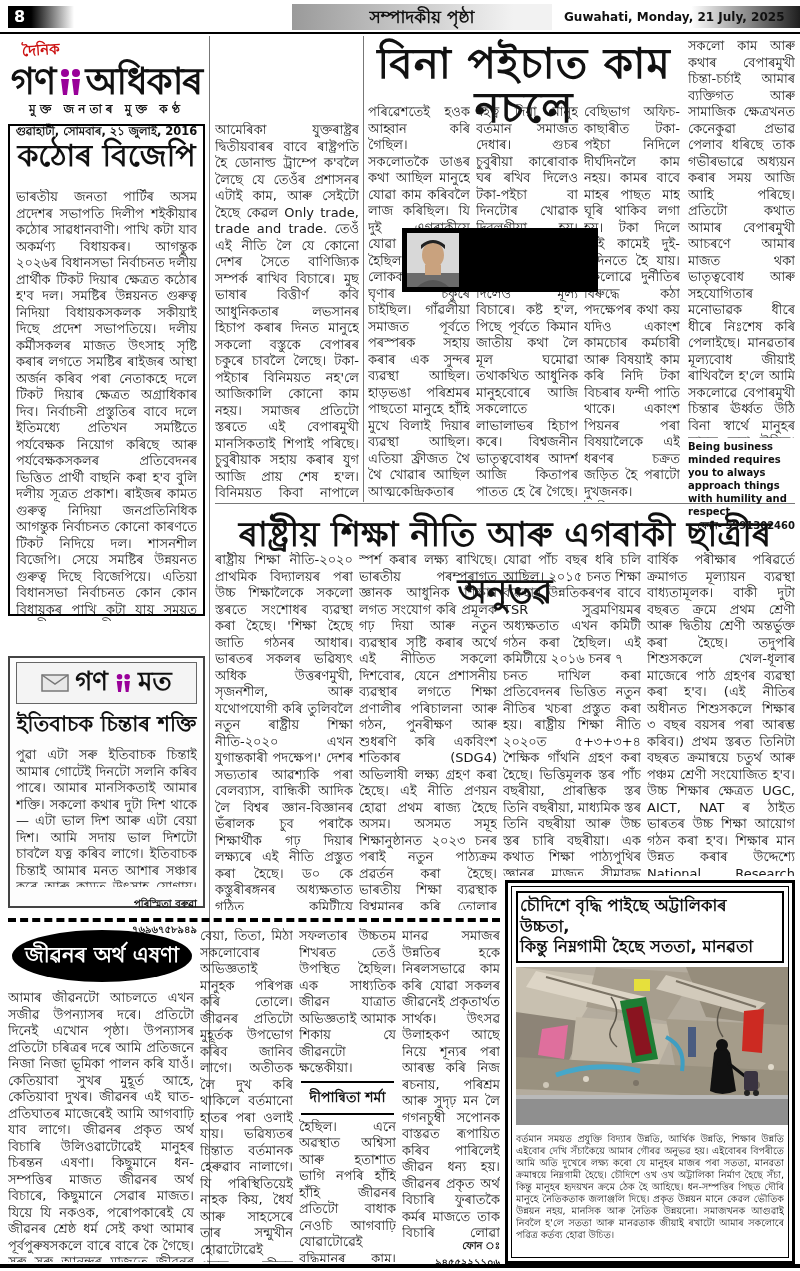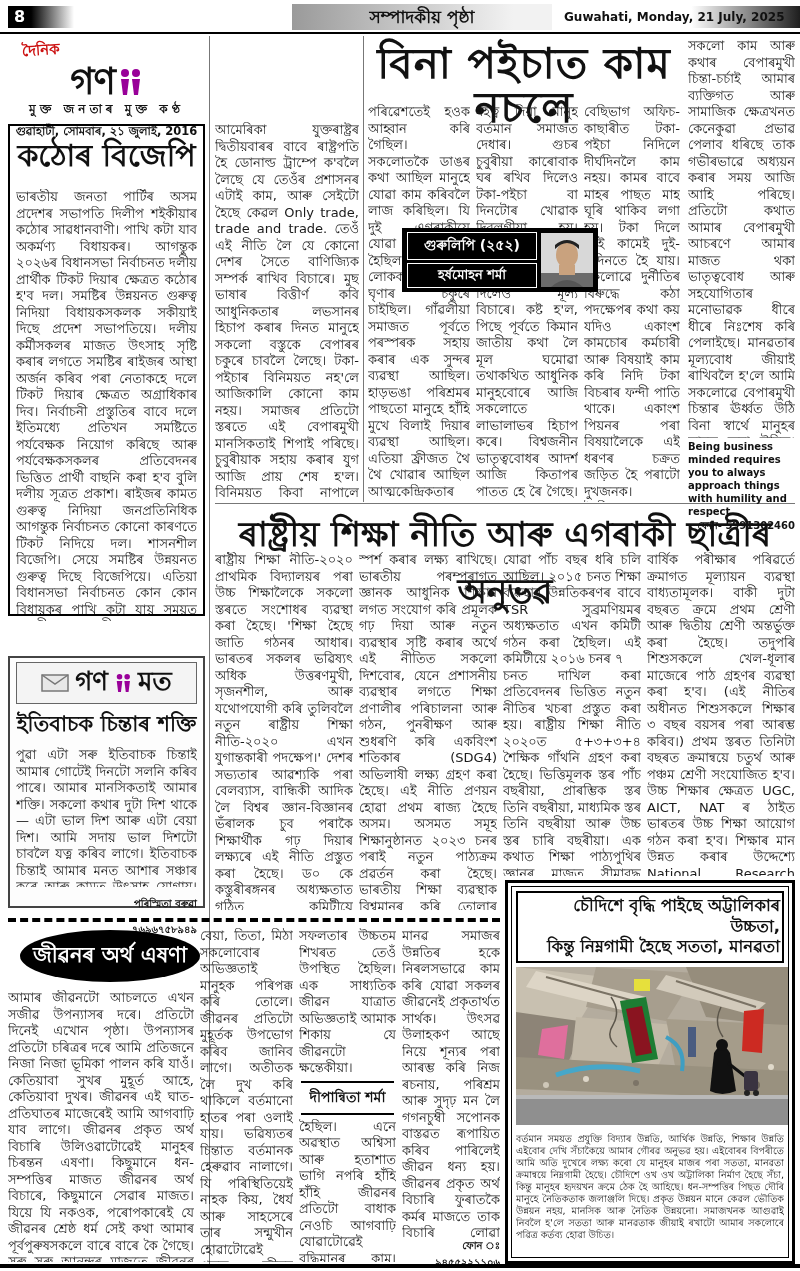--- a/index.html
+++ b/index.html
@@ -40,21 +40,21 @@
   .eduhead{font-weight:bold;font-size:34px;text-align:center;}
   .bylinebox{border-top:2px solid #000;border-bottom:2px solid #000;font-weight:bold;font-size:14px;
              text-align:center;padding:3px 2px;margin:4px 8px;}
   
   .oval{background:#000;color:#fff;border-radius:50%;font-weight:bold;font-size:21px;
         display:flex;align-items:center;justify-content:center;}
   .dashed-top{border-top:4px dashed #000;}
   
   .photobox{left:505px;top:880px;width:290px;height:384px;border:3px solid #000;box-sizing:border-box;padding:3px;}
   .photobox-inner{border:1px solid #000;height:100%;box-sizing:border-box;padding:4px;}
-  .photohead{border:2px solid #000;font-weight:bold;font-size:16.5px;text-align:right;line-height:1.25;padding:3px 2px;}
+  .photohead{border:2px solid #000;font-weight:bold;font-size:16.5px;text-align:left;line-height:1.25;padding:3px 2px;}
   .botbar{left:0;top:1264px;width:800px;height:4px;background:#000;}
   .phone-right{font-weight:bold;font-size:10px;text-align:right;}
 </style>
 </head>
 <body>
 
 <div class="page">
 
   <div class="abs pgnum">8</div>
   <div class="abs secbar">সম্পাদকীয় পৃষ্ঠা</div>
@@ -68,20 +68,21 @@
     <div style="display:flex;align-items:center;justify-content:center;gap:2px;">
       <span class="mh-title">গণ</span>
       <span style="display:inline-block;width:26px;height:30px;">
         <svg width="26" height="30" viewBox="0 0 26 30">
           <circle cx="8" cy="6" r="4" fill="#990099"></circle>
           <circle cx="19" cy="6" r="4" fill="#990099"></circle>
           <path d="M4 12 L12 12 L10 28 L6 28 Z" fill="#990099"></path>
           <path d="M15 12 L23 12 L21 28 L17 28 Z" fill="#990099"></path>
         </svg>
       </span>
+      <span class="mh-title">অধিকাৰ</span>
     </div>
     <div class="mh-tag">মুক্ত জনতাৰ মুক্ত কণ্ঠ</div>
     <div class="mh-date" style="margin-top:3px;">গুৱাহাটী, সোমবাৰ, ২১ জুলাই, 2016</div>
   </div>
 
   <div class="abs edbox">
     <div class="edhead">কঠোৰ বিজেপি</div>
     <div class="jtext" style="height:432px;">ভাৰতীয় জনতা পাৰ্টিৰ অসম প্ৰদেশৰ সভাপতি দিলীপ শইকীয়াৰ কঠোৰ সাৱধানবাণী। পাখি কটা যাব অকৰ্মণ্য বিধায়কৰ। আগন্তুক ২০২৬ৰ বিধানসভা নিৰ্বাচনত দলীয় প্ৰাৰ্থীক টিকট দিয়াৰ ক্ষেত্ৰত কঠোৰ হ'ব দল। সমষ্টিৰ উন্নয়নত গুৰুত্ব নিদিয়া বিধায়কসকলক সকীয়াই দিছে প্ৰদেশ সভাপতিয়ে। দলীয় কৰ্মীসকলৰ মাজত উৎসাহ সৃষ্টি কৰাৰ লগতে সমষ্টিৰ ৰাইজৰ আস্থা অৰ্জন কৰিব পৰা নেতাকহে দলে টিকট দিয়াৰ ক্ষেত্ৰত অগ্ৰাধিকাৰ দিব। নিৰ্বাচনী প্ৰস্তুতিৰ বাবে দলে ইতিমধ্যে প্ৰতিখন সমষ্টিতে পৰ্যবেক্ষক নিয়োগ কৰিছে আৰু পৰ্যবেক্ষকসকলৰ প্ৰতিবেদনৰ ভিত্তিত প্ৰাৰ্থী বাছনি কৰা হ'ব বুলি দলীয় সূত্ৰত প্ৰকাশ। ৰাইজৰ কামত গুৰুত্ব নিদিয়া জনপ্ৰতিনিধিক আগন্তুক নিৰ্বাচনত কোনো কাৰণতে টিকট নিদিয়ে দল। শাসনশীল বিজেপি। সেয়ে সমষ্টিৰ উন্নয়নত গুৰুত্ব দিছে বিজেপিয়ে। এতিয়া বিধানসভা নিৰ্বাচনত কোন কোন বিধায়কৰ পাখি কটা যায় সময়ত লক্ষণীয় হ'ব। দলীয় নেতৃত্বৰ এনে কঠোৰ সকীয়নিৰ পাছত নিজ নিজ সমষ্টিলৈ ঢাপলি মেলিছে বহু বিধায়কে। অকল বিধায়কেই নহয়, ইমানদিনে গুইৰহি সময় কটোৱা কেইবাজনো মন্ত্ৰীৰ থৰকাছুটি হেৰুওৱাৰ উপক্ৰম ঘটিছে। সময়ত দলে নিয়েই নকৰক কিয়, সময়ে সময়ে এনে ধমক খালে জনপ্ৰতিনিধিয়ে ৰাইজৰ কাম কৰিবলৈ বাধ্য হ'ব।</div>
   </div>
 
@@ -97,24 +98,20 @@
   <div class="abs jtext" style="left:476px;top:104px;width:102px;height:398px;">মহত্ব দিয়া মানুহ বৰ্তমান সমাজত দেধাৰ। গুচৰ চুবুৰীয়া কাৰোবাক ঘৰ ৰখিব দিলেও টকা-পইচা বা দিনটোৰ খোৱাক দিবলগীয়া হয়। গৰুটো বা ছাগলীটো গধূলি গোহালিত বান্ধি দিলেও মূল্য বিচাৰে। কষ্ট হ'ল, পিছে পূৰ্বতে কিমান জাতীয় কথা লৈ মূল ঘমোৱা তথাকথিত আধুনিক মানুহবোৰে আজি সকলোতে লাভালাভৰ হিচাপ কৰে। বিশ্বজনীন ভাতৃত্ববোধৰ আদৰ্শ আজি কিতাপৰ পাতত হে ৰৈ গৈছে। মানুহে মানুহৰ বাবে বুলি গোৱা গীতৰ কথাখিনি বাস্তৱত বিচাৰি পোৱা টান হৈছে।</div>
   <div class="abs jtext" style="left:584px;top:104px;width:96px;height:398px;">বেছিভাগ অফিচ-কাছাৰীত টকা-পইচা নিদিলে দীৰ্ঘদিনলৈ কাম নহয়। কামৰ বাবে মাহৰ পাছত মাহ ঘূৰি থাকিব লগা হয়। টকা দিলে সেই কামেই দুই-এদিনতে হৈ যায়। চকলোৱে দুৰ্নীতিৰ বিৰুদ্ধে কঠা পদক্ষেপৰ কথা কয় যদিও একাংশ কামচোৰ কৰ্মচাৰী আৰু বিষয়াই কাম কৰি নিদি টকা বিচৰাৰ ফন্দী পাতি থাকে। একাংশ পিয়নৰ পৰা বিষয়ালৈকে এই ধৰণৰ চক্ৰত জড়িত হৈ পৰাটো দুখজনক। নৈতিকতাৰ স্খলন ঘটা সমাজত সততাৰে কাম কৰা লোক নিতান্তই তাকৰ।</div>
 
   <div class="abs" style="left:688px;top:38px;width:107px;height:464px;">
     <div class="jtext" style="height:400px;">সকলো কাম আৰু কথাৰ বেপাৰমুখী চিন্তা-চৰ্চাই আমাৰ ব্যক্তিগত আৰু সামাজিক ক্ষেত্ৰখনত কেনেকুৱা প্ৰভাৱ পেলাব ধৰিছে তাক গভীৰভাৱে অধ্যয়ন কৰাৰ সময় আজি আহি পৰিছে। প্ৰতিটো কথাত আমাৰ বেপাৰমুখী আচৰণে আমাৰ মাজত থকা ভাতৃত্ববোধ আৰু সহযোগিতাৰ মনোভাৱক ধীৰে ধীৰে নিঃশেষ কৰি পেলাইছে। মানৱতাৰ মূল্যবোধ জীয়াই ৰাখিবলৈ হ'লে আমি সকলোৱে বেপাৰমুখী চিন্তাৰ ঊৰ্ধ্বত উঠি বিনা স্বাৰ্থে মানুহৰ কামত অহা উচিত। সমাজ টিকাই ৰাখিবলৈ হ'লে মানৱীয় প্ৰমূল্যবোধৰ চৰ্চা অপৰিহাৰ্য।</div>
     <div style="font-size:10px;font-weight:bold;line-height:1.3;margin-top:2px;">Being business minded requires you to always approach things with humility and respect.</div>
     <div class="phone-right">ফোন- 5991302460</div>
   </div>
 
   <div class="abs capbox" style="left:402px;top:228px;width:196px;height:64px;">
-    <div style="flex:1;display:flex;flex-direction:column;gap:3px;justify-content:center;">
-      <div class="caplabel" style="font-size:14px;">গুৰুলিপি (২৫২)</div>
-      <div class="caplabel" style="font-size:13px;">হৰ্ষমোহন শৰ্মা</div>
-    </div>
     <div style="width:52px;height:54px;background:#cfcfcf;flex:none;">
       <svg width="52" height="54" viewBox="0 0 52 54">
         <rect width="52" height="54" fill="#d8d8d8"></rect>
         <rect x="0" y="40" width="52" height="14" fill="#6b6b6b"></rect>
         <ellipse cx="26" cy="22" rx="11" ry="13" fill="#c9a27e"></ellipse>
         <path d="M14 16 Q26 4 38 16 L38 12 Q26 2 14 12 Z" fill="#222"></path>
         <rect x="18" y="32" width="16" height="10" fill="#c9a27e"></rect>
         <path d="M10 54 Q26 40 42 54 Z" fill="#555"></path>
       </svg>
     </div>
@@ -149,21 +146,21 @@
       <span class="gmword">মত</span>
     </div>
     <div class="gmhead">ইতিবাচক চিন্তাৰ শক্তি</div>
     <div class="jtext" style="height:140px;">পুৱা এটা সৰু ইতিবাচক চিন্তাই আমাৰ গোটেই দিনটো সলনি কৰিব পাৰে। আমাৰ মানসিকতাই আমাৰ শক্তি। সকলো কথাৰ দুটা দিশ থাকে— এটা ভাল দিশ আৰু এটা বেয়া দিশ। আমি সদায় ভাল দিশটো চাবলৈ যত্ন কৰিব লাগে। ইতিবাচক চিন্তাই আমাৰ মনত আশাৰ সঞ্চাৰ কৰে আৰু কামত উৎসাহ যোগায়। নেতিবাচক চিন্তাই আমাক হতাশাৰ গৰ্ভলৈ ঠেলি দিয়ে। সেয়ে জীৱনত সফল হ'বলৈ হ'লে ইতিবাচক চিন্তাৰ অনুশীলন অতি প্ৰয়োজনীয়। যিসকল লোকে সদায় ইতিবাচক চিন্তা কৰে তেওঁলোকৰ মন আৰম্ভণিতে ভাল থাকে। সেইসকল ব্যক্তিয়ে নিজৰ জীৱনৰ লগতে আনৰ জীৱনকো সুখী আৰু সমৃদ্ধিশালী কৰাত সহায় কৰে। এনে ব্যক্তিৰ সংস্পৰ্শত থাকিলে ক্ৰমান্বয়ে আমাৰ মনোবোৰো ইতিবাচক দিশে আগবাঢ়ে।</div>
     <div class="sig">পৰিস্মিতা বৰুৱা</div>
     <div class="sig">৭৬৯৬৭৫৮৯৪৯</div>
   </div>
 
   <div class="abs dashed-top" style="left:8px;top:918px;width:492px;height:0;"></div>
 
-  <div class="abs oval" style="left:20px;top:930px;width:180px;height:52px;">জীৱনৰ অৰ্থ এষণা</div>
+  <div class="abs oval" style="left:12px;top:930px;width:180px;height:52px;">জীৱনৰ অৰ্থ এষণা</div>
   <div class="abs jtext" style="left:8px;top:990px;width:186px;height:272px;">আমাৰ জীৱনটো আচলতে এখন সজীৱ উপন্যাসৰ দৰে। প্ৰতিটো দিনেই এখোন পৃষ্ঠা। উপন্যাসৰ প্ৰতিটো চৰিত্ৰৰ দৰে আমি প্ৰতিজনে নিজা নিজা ভূমিকা পালন কৰি যাওঁ। কেতিয়াবা সুখৰ মুহূৰ্ত আহে, কেতিয়াবা দুখৰ। জীৱনৰ এই ঘাত-প্ৰতিঘাতৰ মাজেৰেই আমি আগবাঢ়ি যাব লাগে। জীৱনৰ প্ৰকৃত অৰ্থ বিচাৰি উলিওৱাটোৱেই মানুহৰ চিৰন্তন এষণা। কিছুমানে ধন-সম্পত্তিৰ মাজত জীৱনৰ অৰ্থ বিচাৰে, কিছুমানে সেৱাৰ মাজত। যিয়ে যি নকওক, পৰোপকাৰেই যে জীৱনৰ শ্ৰেষ্ঠ ধৰ্ম সেই কথা আমাৰ পূৰ্বপুৰুষসকলে বাৰে বাৰে কৈ গৈছে। সৰু সৰু আনন্দৰ মাজতে জীৱনৰ প্ৰকৃত সুখ লুকাই থাকে।</div>
   <div class="abs jtext" style="left:200px;top:928px;width:93px;height:334px;">বেয়া, তিতা, মিঠা সকলোবোৰ অভিজ্ঞতাই মানুহক পৰিপক্ক কৰি তোলে। জীৱনৰ প্ৰতিটো মুহূৰ্তক উপভোগ কৰিব জানিব লাগে। অতীতক লৈ দুখ কৰি থাকিলে বৰ্তমানো হাতৰ পৰা ওলাই যায়। ভৱিষ্যতৰ চিন্তাত বৰ্তমানক হেৰুৱাব নালাগে। যি পৰিস্থিতিয়েই নাহক কিয়, ধৈৰ্য আৰু সাহসেৰে তাৰ সন্মুখীন হোৱাটোৱেই প্ৰকৃত জীৱন দৰ্শন। মনটো সদায় সতেজ আৰু প্ৰফুল্লিত ৰাখিবলৈ যত্ন কৰা উচিত। হাঁহি হাঁহি জীয়াই থকাটোৱেই জীৱনৰ পৰম সাৰ্থকতা।</div>
   <div class="abs" style="left:299px;top:928px;width:97px;height:334px;overflow:hidden;">
     <div class="jtext">সফলতাৰ উচ্চতম শিখৰত তেওঁ উপস্থিত হৈছিল। এক সাধ্যতিক জীৱন যাত্ৰাত অভিজ্ঞতাই আমাক শিকায় যে জীৱনটো ক্ষন্তেকীয়া।</div>
     <div class="bylinebox" style="margin:4px 2px;text-align:center;">দীপান্বিতা শৰ্মা</div>
     <div class="jtext">হৈছিল। এনে অৱস্থাত অশ্বিসা আৰু হতাশাত ভাগি নপৰি হাঁহি হাঁহি জীৱনৰ প্ৰতিটো বাধাক নেওচি আগবাঢ়ি যোৱাটোৱেই বুদ্ধিমানৰ কাম। জীৱনৰ অৰ্থ এষণাত ব্ৰতী হোৱা প্ৰতিজন মানুহেই প্ৰকৃততে এজন সাধক।</div>
   </div>
   <div class="abs" style="left:402px;top:928px;width:98px;height:334px;">
     <div class="jtext" style="height:310px;">মানৱ সমাজৰ উন্নতিৰ হকে নিৰলসভাৱে কাম কৰি যোৱা সকলৰ জীৱনেই প্ৰকৃতাৰ্থত সাৰ্থক। উৎসৱ উলাহকণ আছে নিয়ে শূন্যৰ পৰা আৰম্ভ কৰি নিজ ৰচনায়, পৰিশ্ৰম আৰু সুদৃঢ় মন লৈ গগনচুম্বী সপোনক বাস্তৱত ৰূপায়িত কৰিব পাৰিলেই জীৱন ধন্য হয়। জীৱনৰ প্ৰকৃত অৰ্থ বিচাৰি ফুৰাতকৈ কৰ্মৰ মাজতে তাক বিচাৰি লোৱা উচিত। কৰ্মই মানুহক মহান কৰি তোলে, আৰু কৰ্মৰ মাজতেই জীৱনৰ অৰ্থ নিহিত হৈ থাকে।</div>
     <div class="phone-right">ফোন ঃ ৯৪৫৫২২১১০৬</div>

